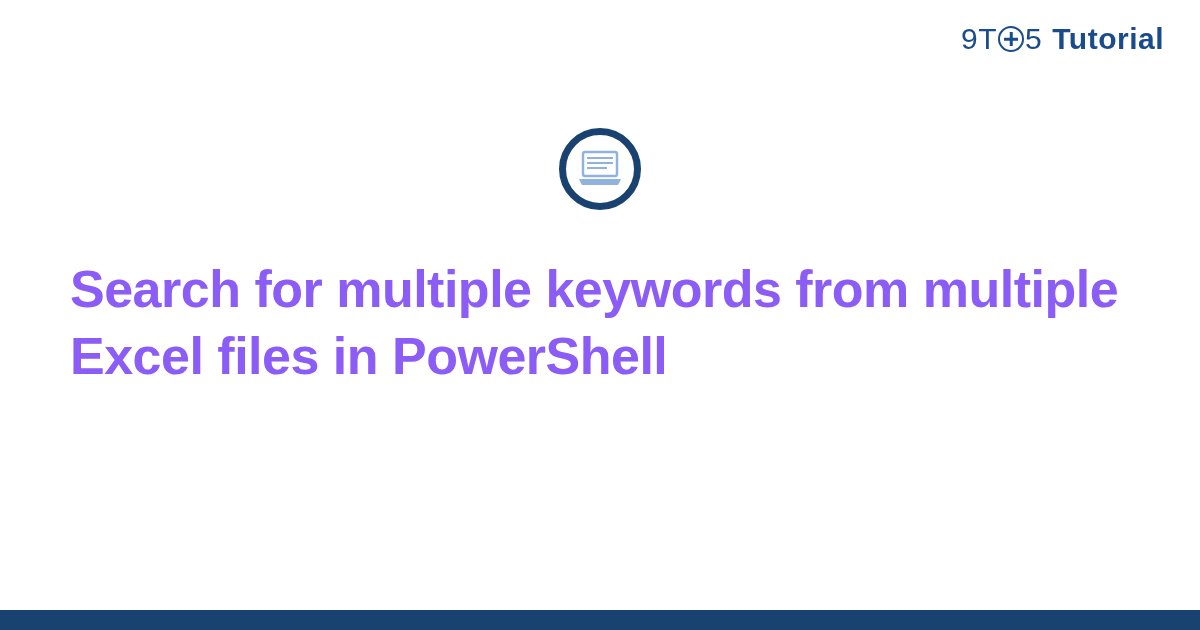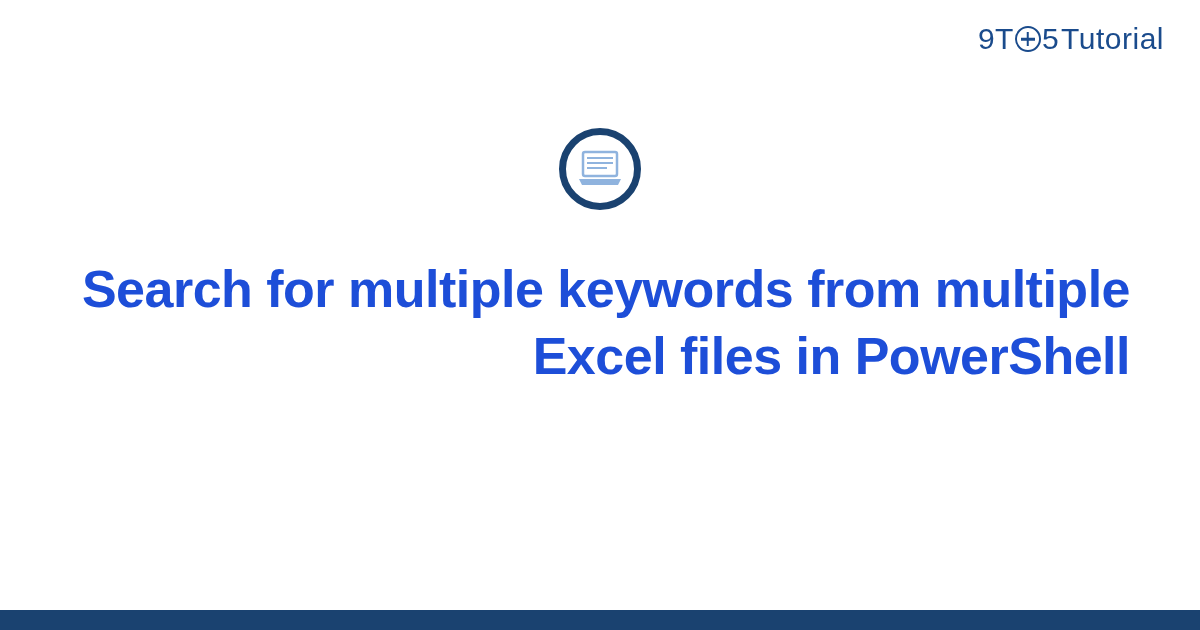--- a/index.html
+++ b/index.html
@@ -61,22 +61,22 @@
       height: 14px;
       background: #1a4b8c;
       top: 50%;
       left: 50%;
       transform: translate(-50%, -50%);
     }
     .logo .five {
       font-weight: 500;
     }
     .logo .tutorial {
-      font-weight: 400;
-      margin-left: 2px;
+      font-weight: 700;
+      margin-left: 10px;
     }
     .icon-circle {
       position: absolute;
       top: 128px;
       left: 50%;
       transform: translateX(-50%);
       width: 82px;
       height: 82px;
       border: 7px solid #1a4270;
       border-radius: 50%;
@@ -88,24 +88,24 @@
     .laptop-svg {
       width: 46px;
       height: 40px;
     }
     .title {
       position: absolute;
       top: 256px;
       left: 50%;
       transform: translateX(-50%);
       width: 1060px;
-      text-align: right;
+      text-align: left;
       font-size: 52px;
       font-weight: 700;
-      color: #1d4ed8;
+      color: #8b5cf6;
       line-height: 1.28;
       letter-spacing: -0.5px;
     }
     .footer-bar {
       position: absolute;
       bottom: 0;
       left: 0;
       width: 100%;
       height: 20px;
       background: #1a4270;

